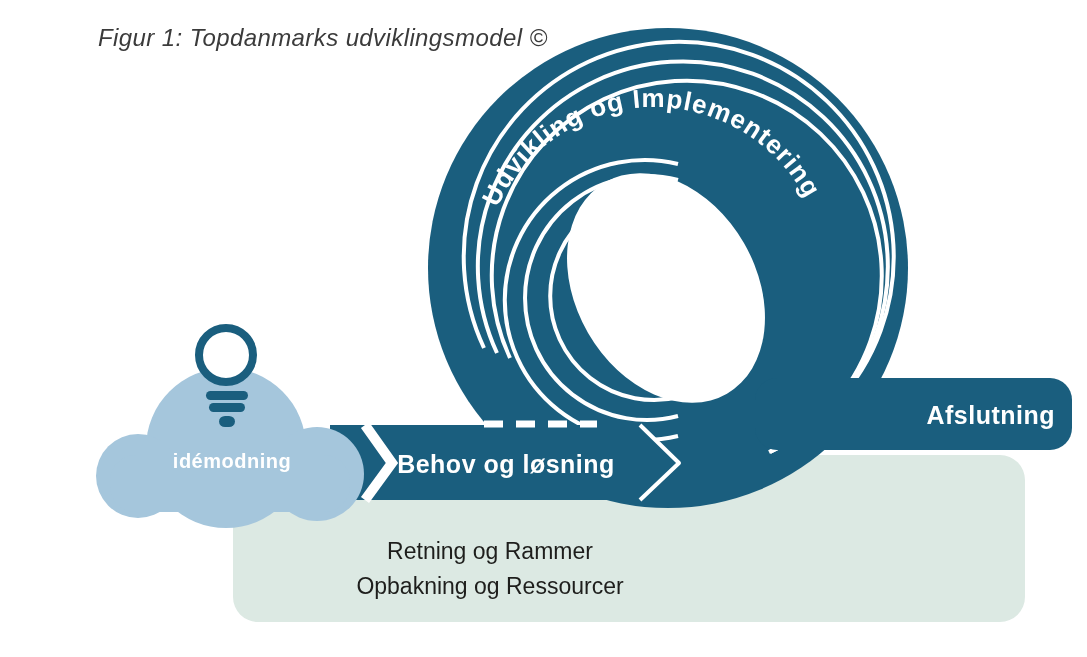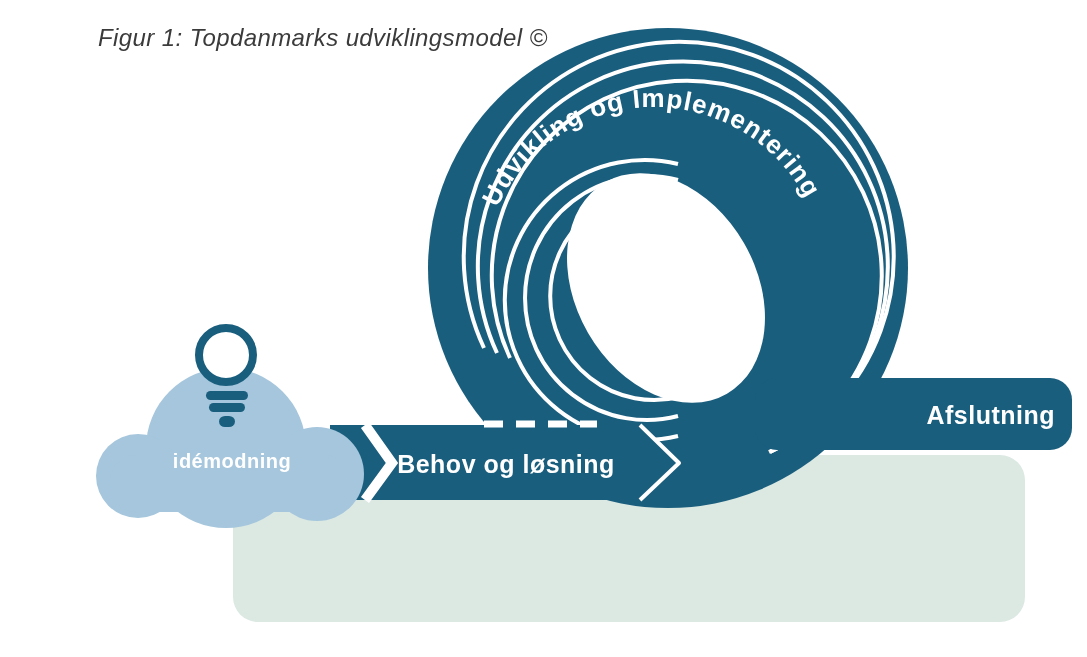--- a/index.html
+++ b/index.html
@@ -76,17 +76,21 @@
   </svg>
 
   <div class="txt title">Figur 1: Topdanmarks udviklingsmodel ©</div>
 
   <div class="txt cloud-label">idémodning</div>
 
   <div class="txt band-label">Behov og løsning</div>
 
   <div class="txt bar-label">Afslutning</div>
 
+  <div class="txt foundation f1">
+    <div>Retning og Rammer</div>
+    <div>Opbakning og Ressourcer</div>
+  </div>
 
   <div class="txt foundation f2">
   </div>
 
 </div>
 
 </body></html>

